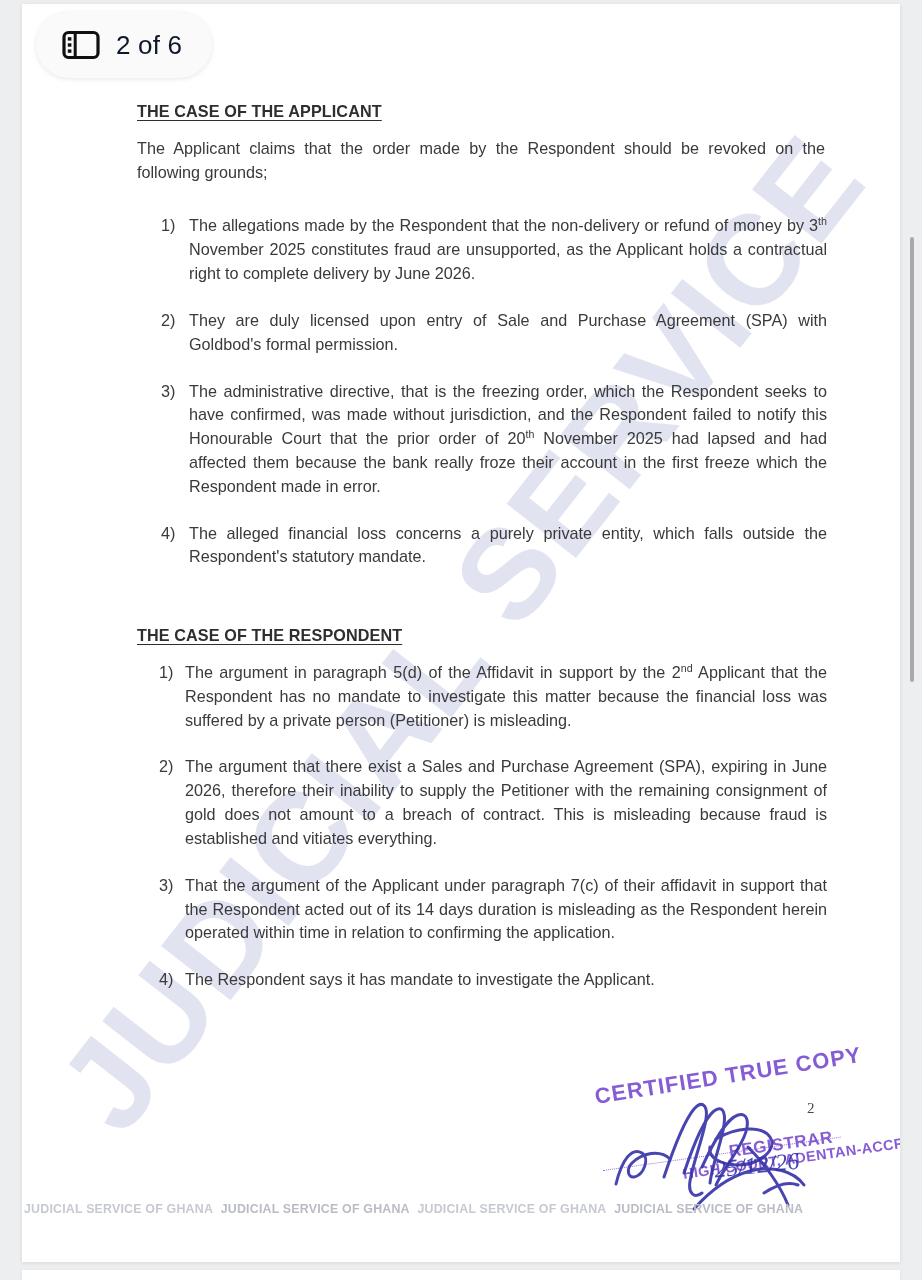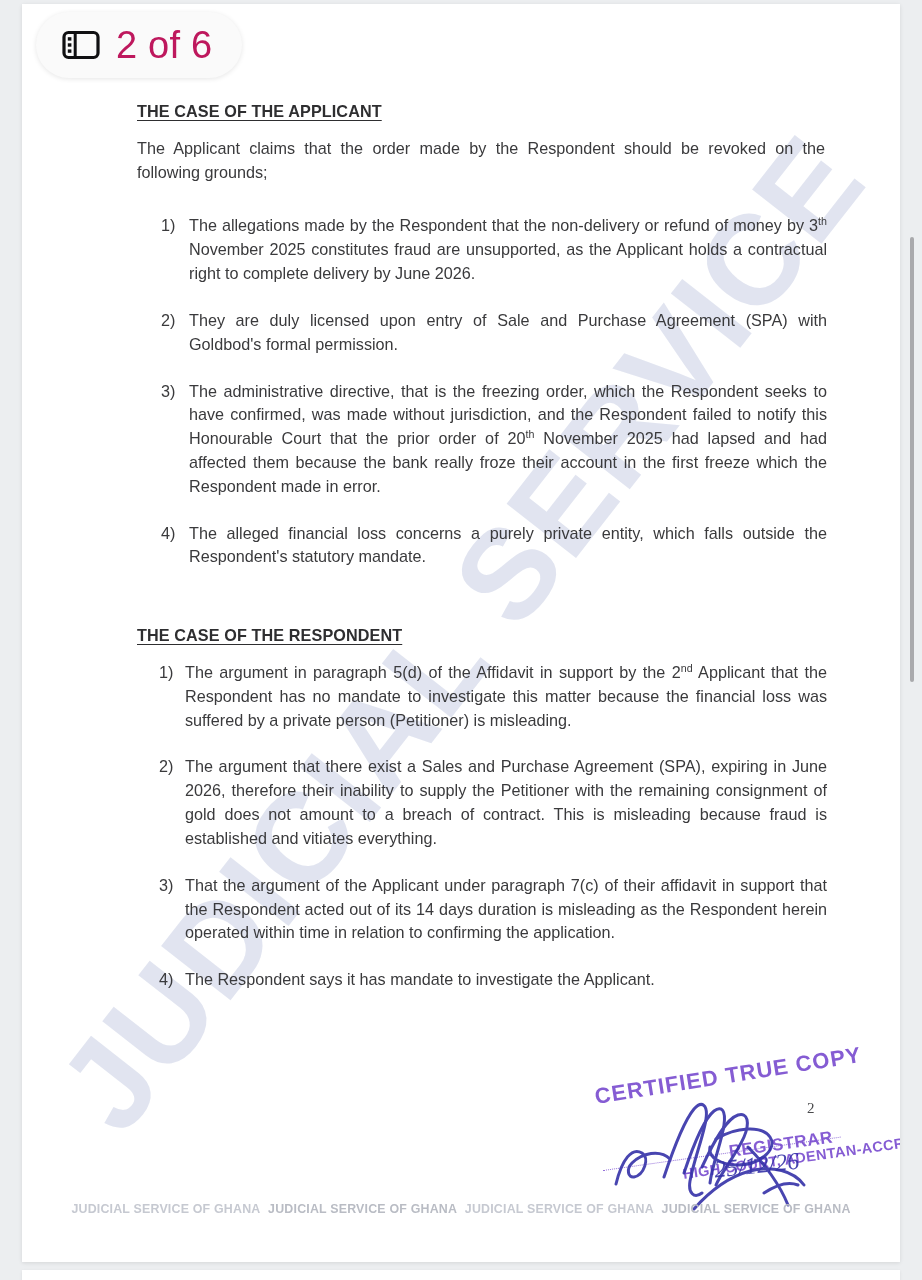--- a/index.html
+++ b/index.html
@@ -198,21 +198,21 @@
     color: #3531a8;
     transform: rotate(-6deg);
     opacity: 0.9;
   }
 
   
   .footer-strip {
     position: absolute;
     left: 0;
     top: 1198px;
-    width: 878px;
+    width: 750px;
     text-align: center;
     font-family: "Liberation Sans", sans-serif;
     font-size: 12.4px;
     font-weight: bold;
     letter-spacing: 0.2px;
     color: #b9bcc4;
     white-space: nowrap;
     user-select: none;
   }
   .footer-strip span { margin: 0 2px; }
@@ -230,22 +230,22 @@
     gap: 16px;
     background: #fafafa;
     border-radius: 33px;
     box-shadow: 0 1px 5px rgba(0,0,0,0.10);
     z-index: 20;
   }
 
   .badge-icon { width: 38px; height: 30px; display: block; }
 
   .badge-label {
-    font-size: 38px;
-    color: #be185d;
+    font-size: 26px;
+    color: #0f172a;
     letter-spacing: 0.2px;
   }
 
   
   .scrollbar-track {
     position: absolute;
     right: 7px;
     top: 0;
     width: 6px;
     height: 1280px;

